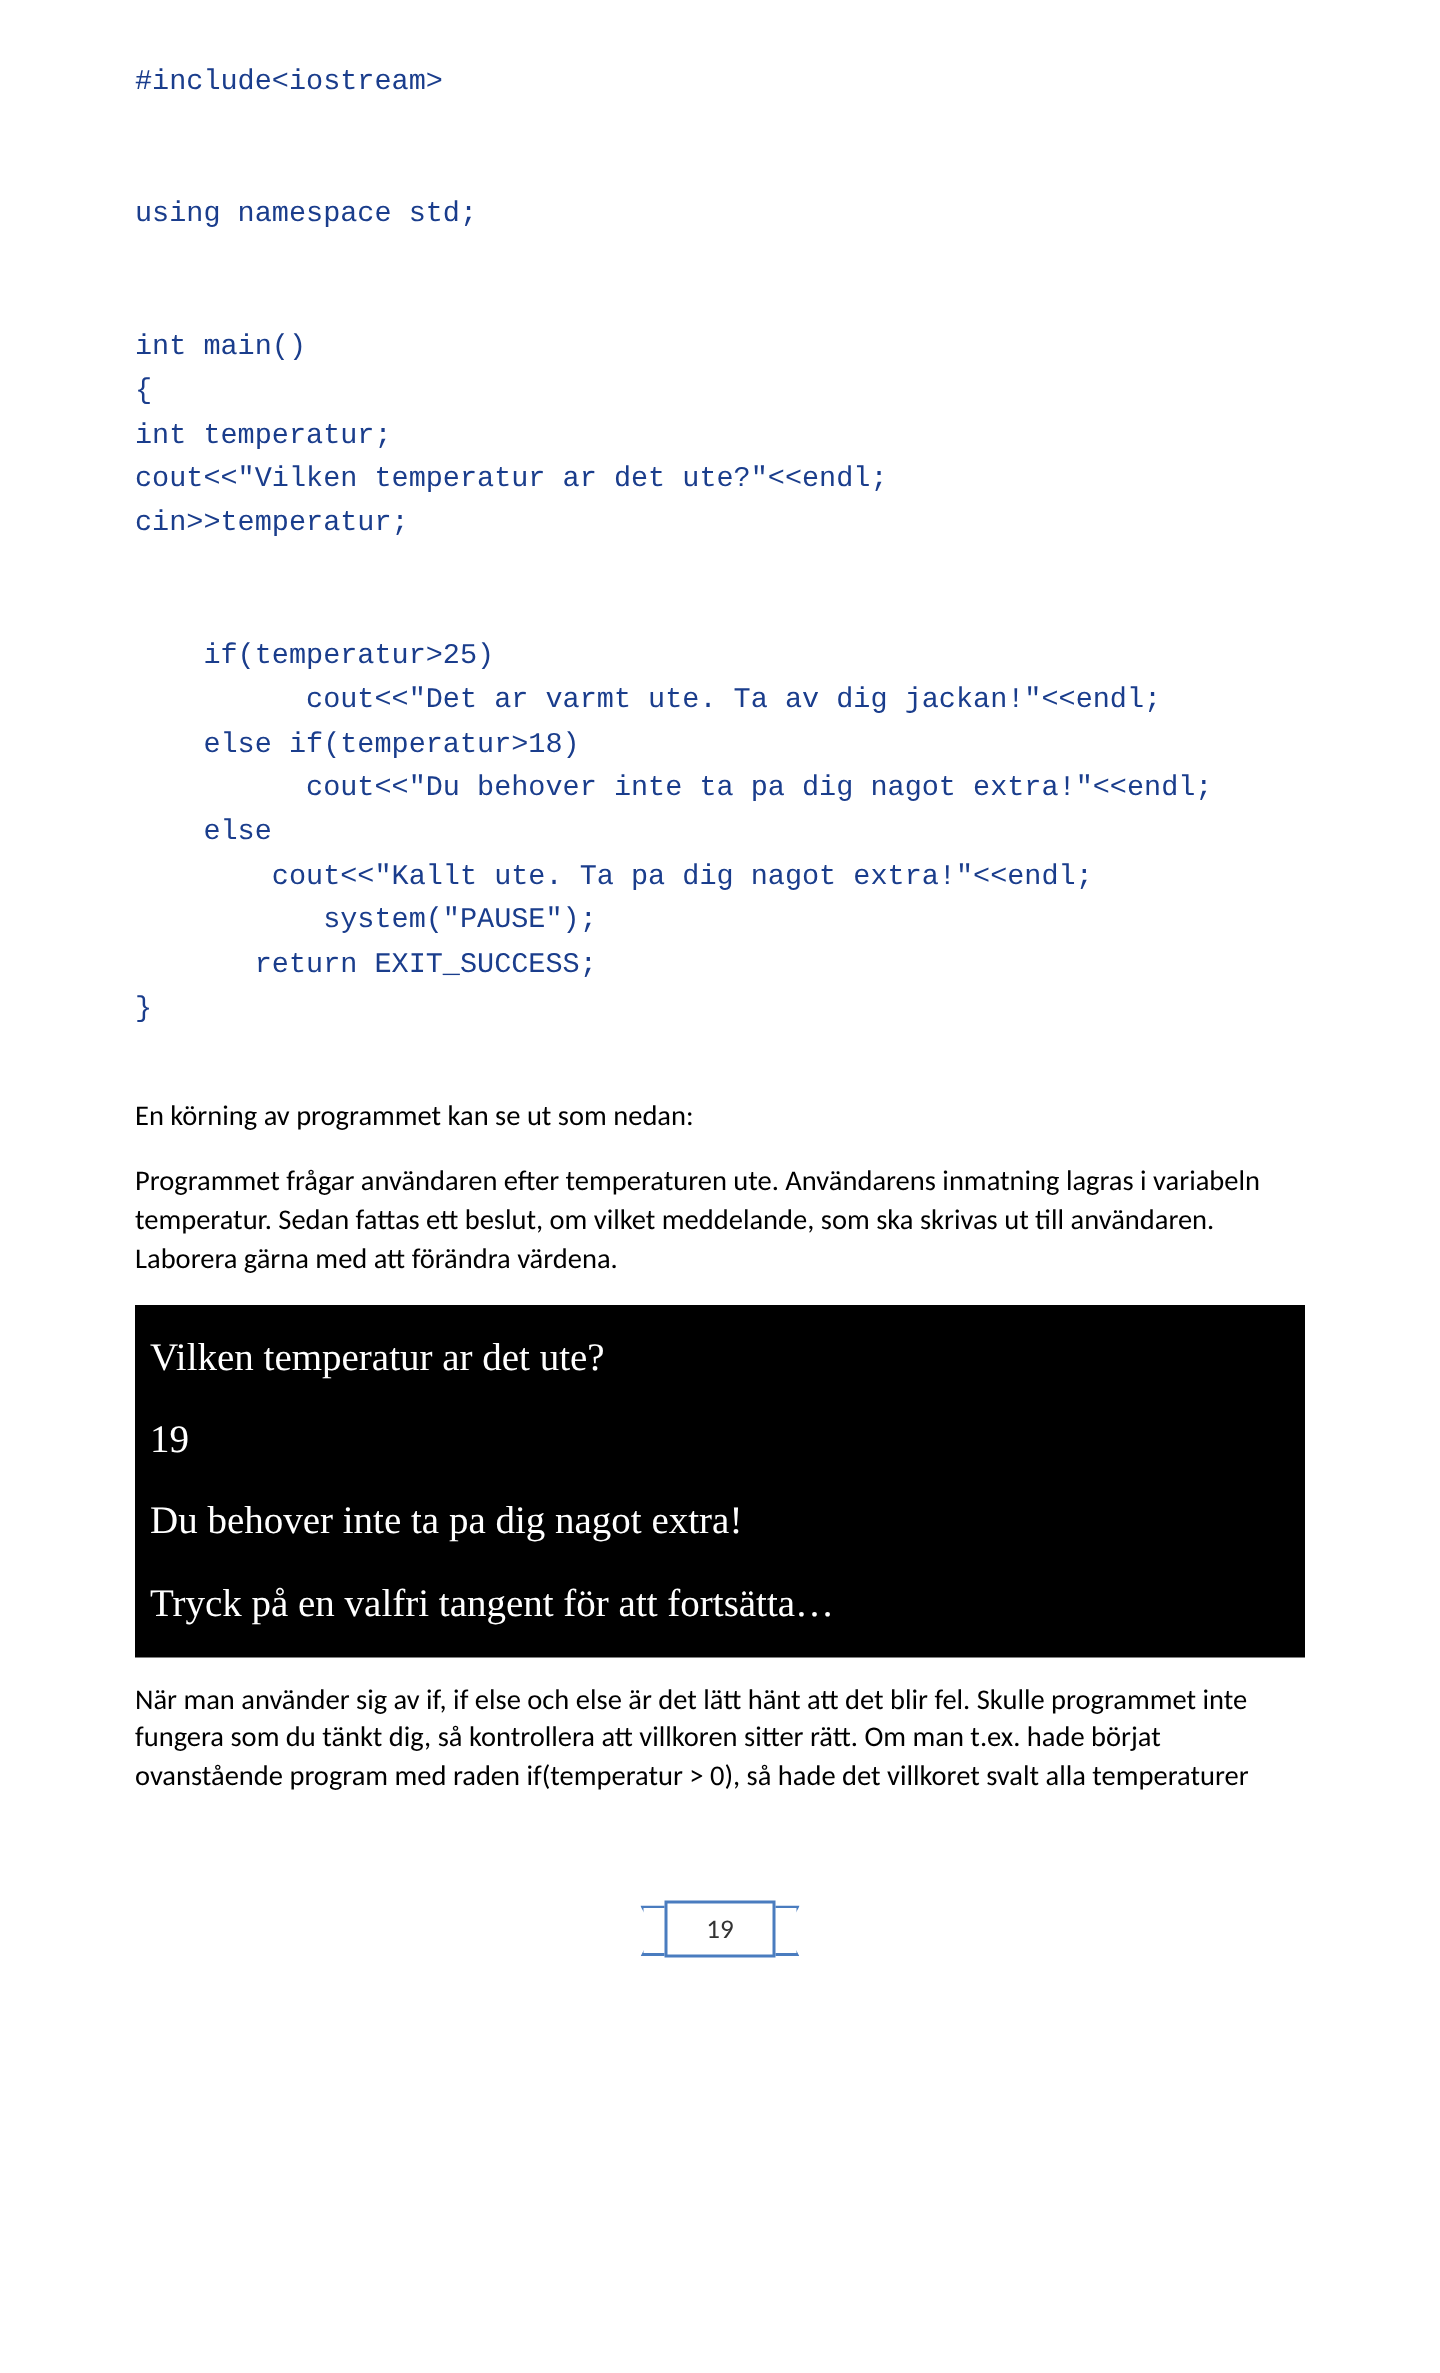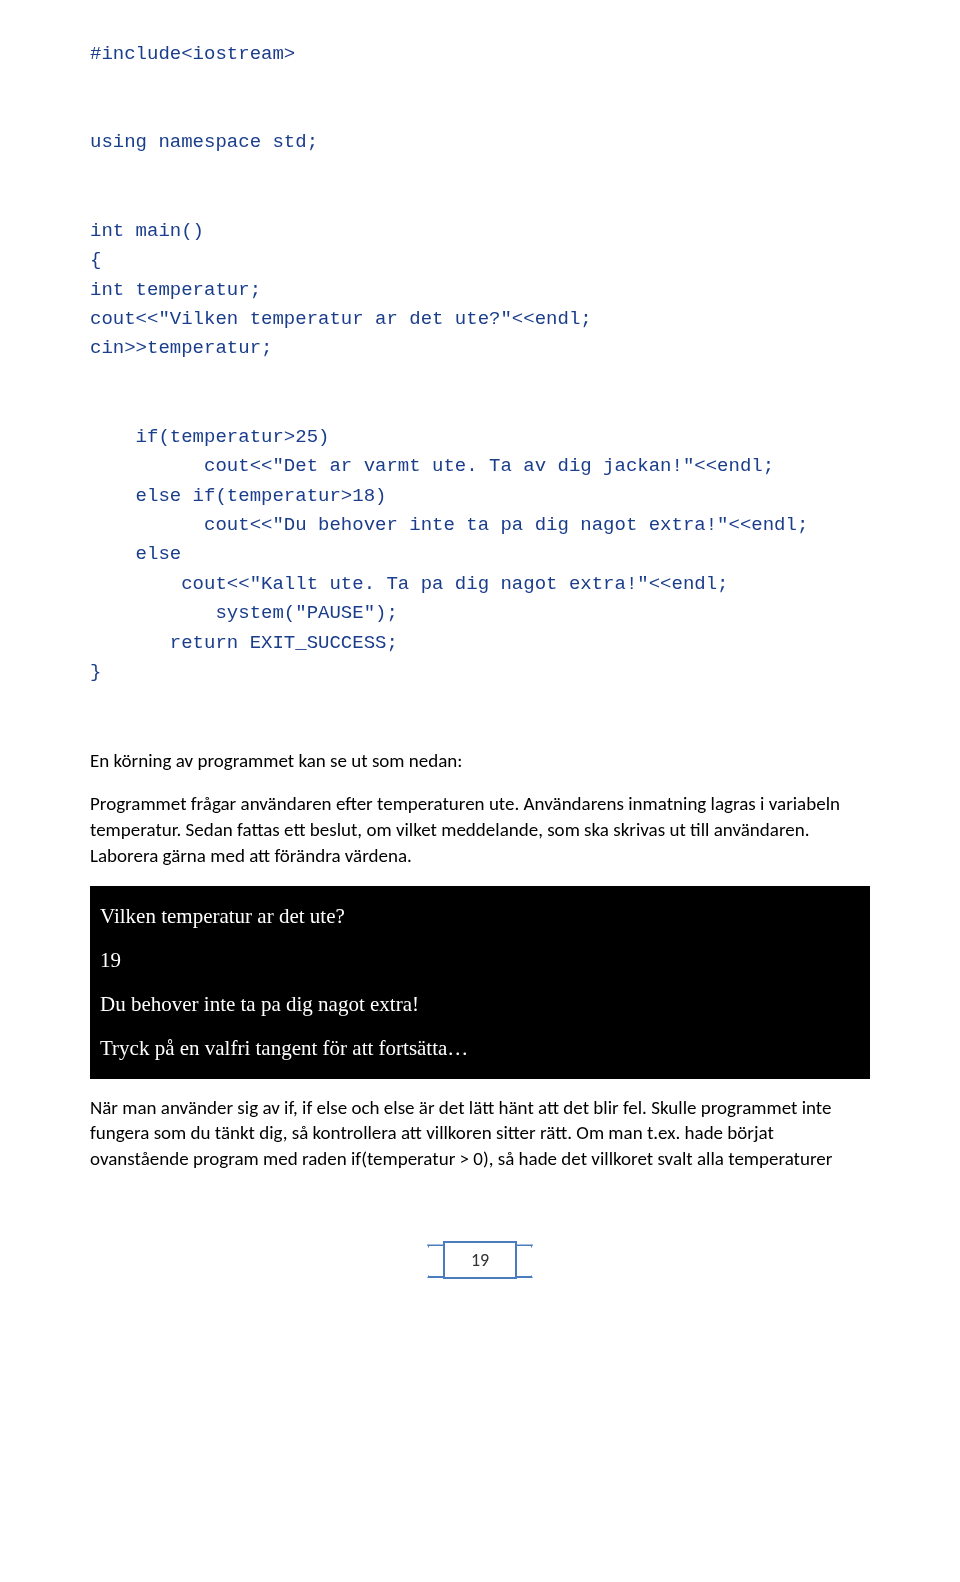--- a/index.html
+++ b/index.html
@@ -12,34 +12,34 @@
   }
   .page {
     padding: 40px 90px 30px 90px;
   }
   .code {
     font-family: "Courier New", Courier, monospace;
     font-size: 19px;
     color: #1a3d8c;
     line-height: 1.55;
     white-space: pre;
-    margin-bottom: 60px;
+    margin-bottom: 44px;
   }
   .paragraph {
     font-family: Calibri, Arial, sans-serif;
     font-size: 19px;
     color: #000;
     line-height: 1.35;
     margin-bottom: 18px;
   }
   .console {
     background: #000;
     color: #fff;
     font-family: "Times New Roman", Times, serif;
-    font-size: 21px;
+    font-size: 26px;
     padding: 8px 10px;
     line-height: 2.1;
     margin-bottom: 16px;
     white-space: pre-wrap;
   }
   .page-footer {
     display: flex;
     justify-content: center;
     margin-top: 70px;
   }

